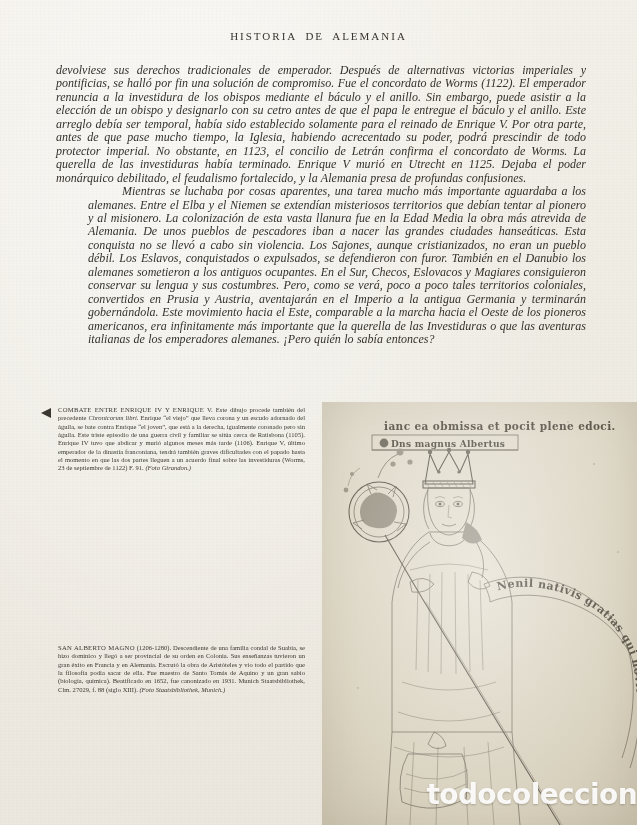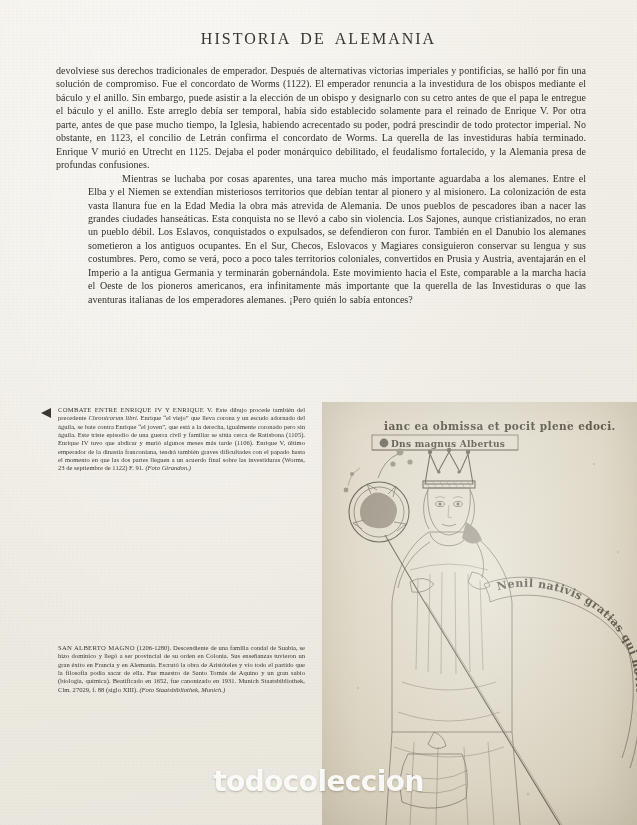--- a/index.html
+++ b/index.html
@@ -32,44 +32,45 @@
       repeating-linear-gradient(90deg, rgba(140,130,110,0.028) 0px, rgba(140,130,110,0.028) 1px, rgba(0,0,0,0) 1px, rgba(0,0,0,0) 4px);
   }
 
   
   .running-head {
     position: absolute;
     top: 30px;
     left: 0;
     right: 0;
     text-align: center;
-    font-size: 16px;
+    font-size: 11px;
     letter-spacing: 2.0px;
     word-spacing: 4px;
     color: #39352f;
     font-family: "Liberation Serif", serif;
   }
 
   
   .body-col {
     position: absolute;
     left: 56px;
     top: 64px;
     width: 530px;
   }
   .body-col p {
     margin: 0;
     text-align: justify;
-    font-size: 10px;
+    font-size: 12px;
     line-height: 13.45px;
     color: #34302b;
     letter-spacing: 0.02px;
     word-spacing: 0.3px;
     text-justify: inter-word;
     hyphens: manual;
+    font-style: italic;
   }
   .body-col p + p {
     text-indent: 34px;
     margin-left: 32px;
   }
   .body-col p:first-child { text-indent: 0; }
 
   
   .marker-tri {
     position: absolute;
@@ -128,22 +129,22 @@
   .ms-gothic {
     font-family: "DejaVu Serif", serif;
     font-weight: 700;
     fill: #4a453d;
   }
 
   
   .watermark {
     position: absolute;
     left: 0; right: 0;
-    bottom: 27px;
-    text-align: center;
+    bottom: 14px;
+    text-align: right;
     font-family: "DejaVu Sans", sans-serif;
     font-weight: 700;
     font-size: 28px;
     letter-spacing: -0.6px;
     color: rgba(255,255,255,0.92);
     text-shadow: 0 1px 2px rgba(90,80,60,0.35);
     pointer-events: none;
     user-select: none;
   }
 </style>

